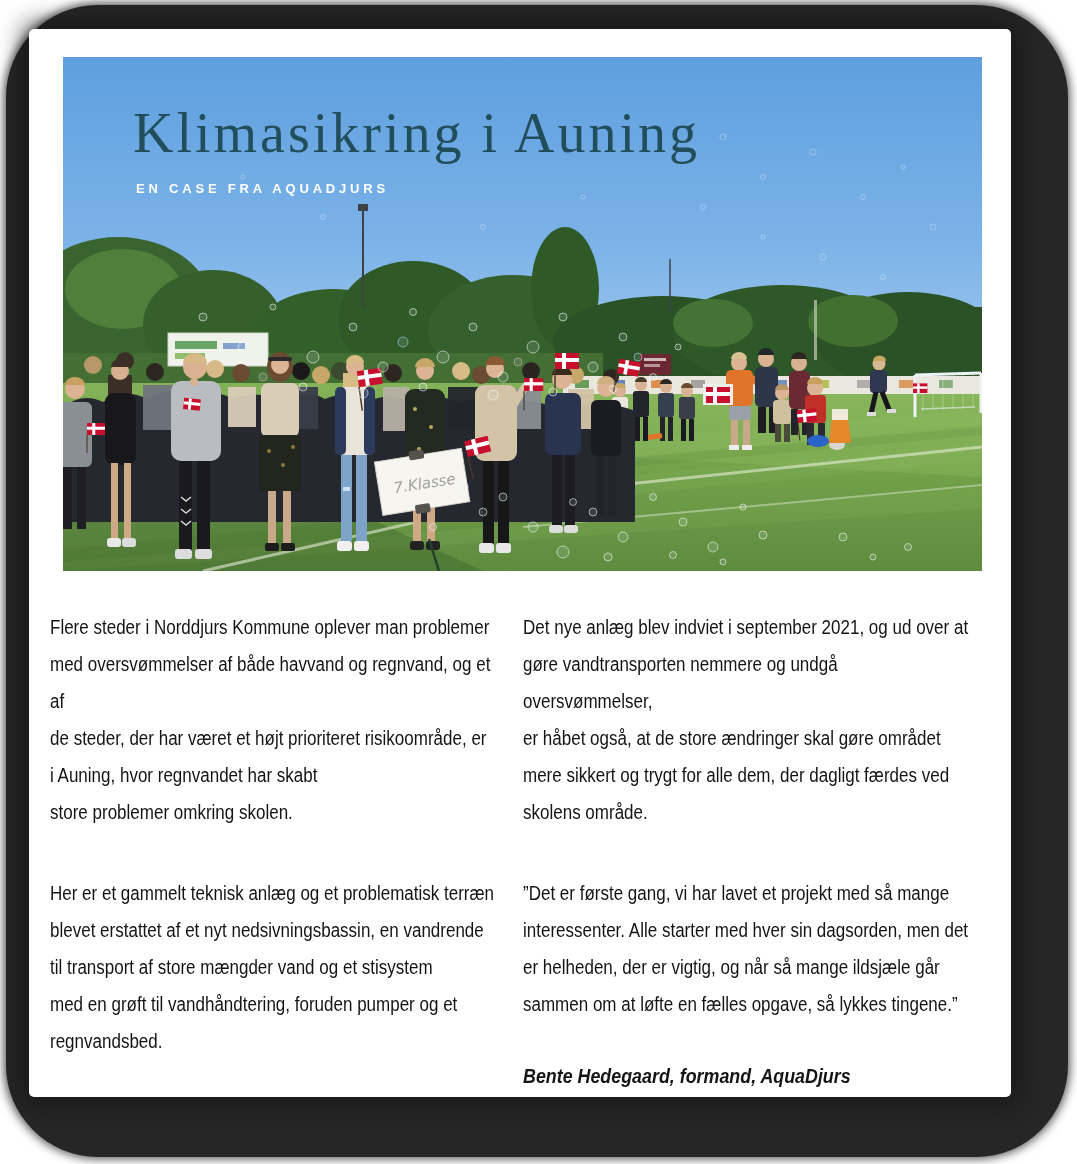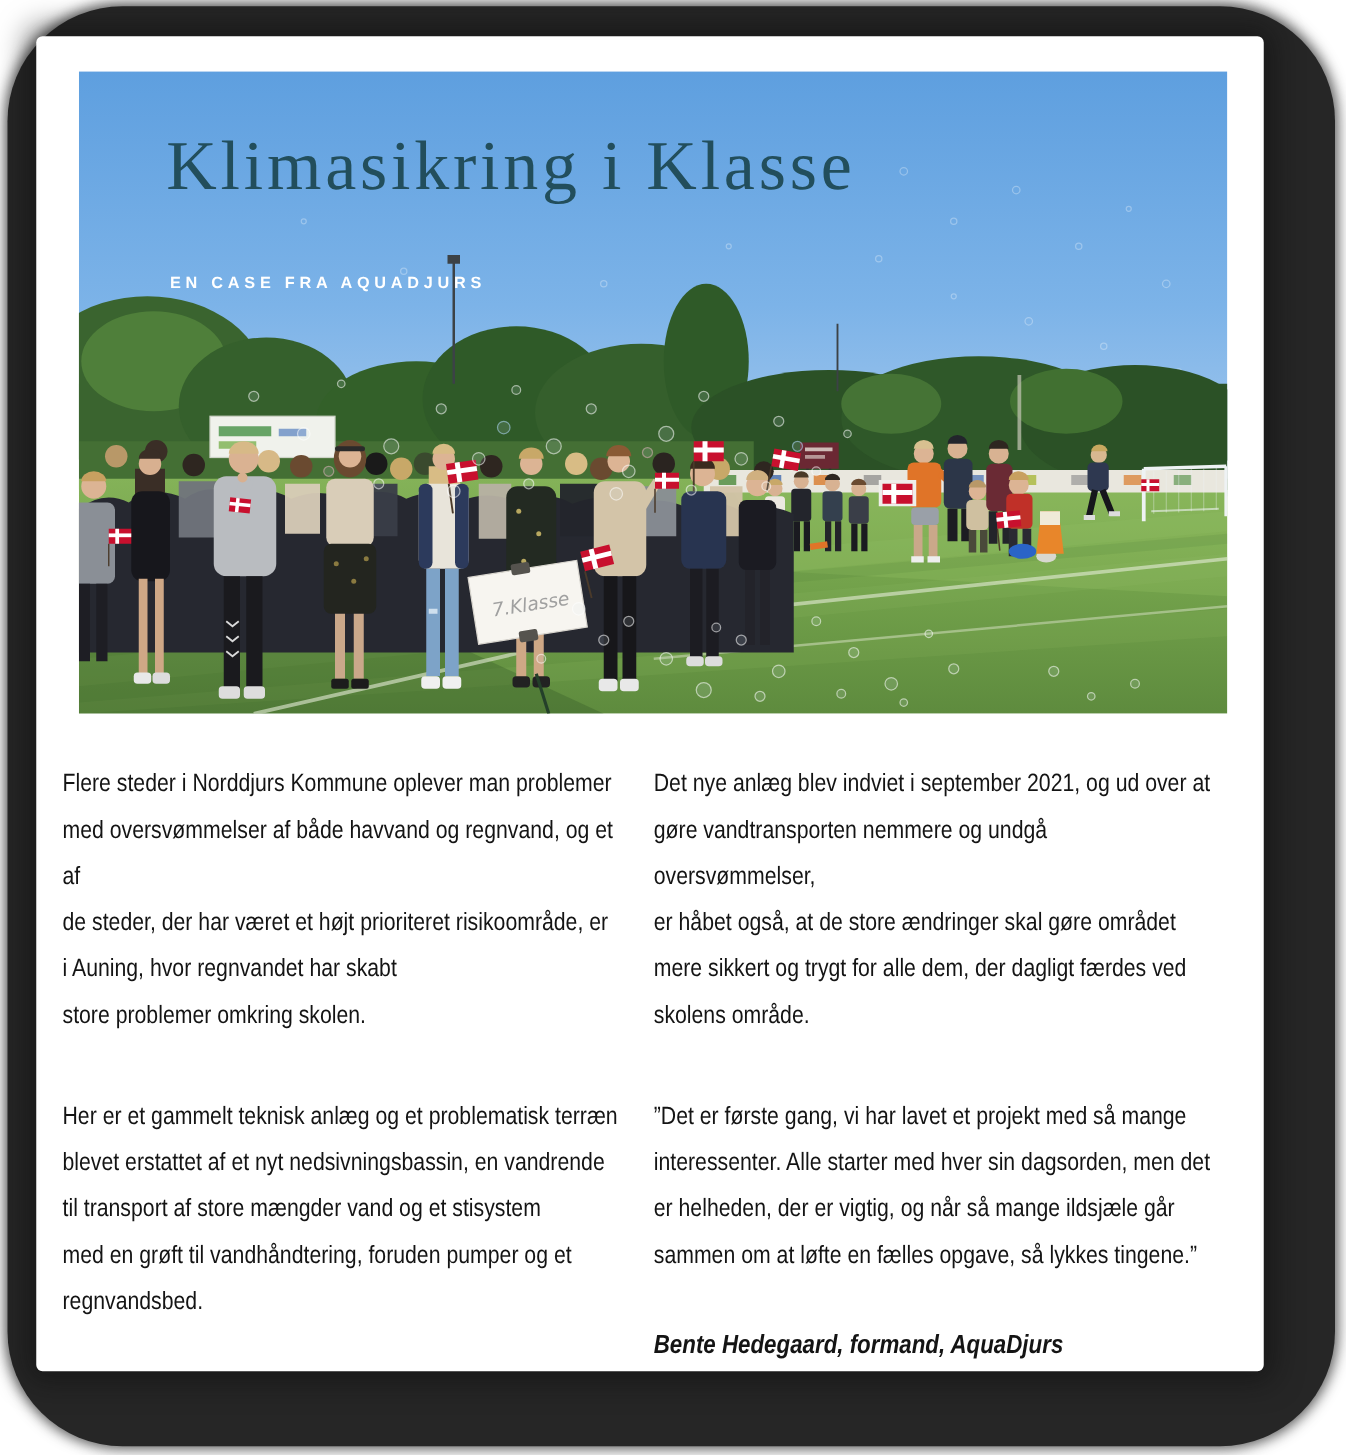--- a/index.html
+++ b/index.html
@@ -8,21 +8,21 @@
   .frame{position:absolute;left:6px;top:5px;width:1062px;height:1152px;
          background:#262626;border-radius:92px;box-shadow:0 0 10px 2px rgba(32,32,32,.75);}
   .card{position:absolute;left:29px;top:29px;width:982px;height:1068px;background:#ffffff;
         border-radius:5px;box-shadow:0 0 22px 8px rgba(12,12,12,.5);}
   .hero{position:absolute;left:34px;top:28px;width:919px;height:514px;overflow:hidden;}
   .hero svg{position:absolute;left:0;top:0;}
   .hero-title{position:absolute;left:70px;top:46px;margin:0;
       font-family:"Liberation Serif",serif;font-weight:400;font-size:56px;line-height:1.1;
       letter-spacing:3px;color:#1d4852;opacity:.93;white-space:nowrap;}
   .hero-subtitle{position:absolute;left:73px;top:124px;font-size:13px;font-weight:700;
-      letter-spacing:3.8px;color:#ffffff;white-space:nowrap;margin-top:37px;}
+      letter-spacing:3.8px;color:#ffffff;white-space:nowrap;}
   .col{position:absolute;width:525px;transform:scaleX(.85);transform-origin:0 0;
        font-size:20px;line-height:37px;color:#141414;letter-spacing:0;}
   .col p{margin:0;white-space:pre-line;}
   .col p.para-2{margin-top:44px;}
   .col-left{left:21px;top:580px;}
   .col-right{left:494px;top:580px;}
   .attribution{margin-top:34px !important;font-weight:700;font-style:italic;font-size:21px;}
   .sign-text{font-family:"DejaVu Sans",sans-serif;font-size:15px;fill:#a0a0a0;font-style:italic;}
 </style>
 </head>
@@ -448,21 +448,21 @@
           <circle cx="780" cy="480" r="4"></circle>
             <circle cx="810" cy="500" r="3"></circle>
             <circle cx="845" cy="490" r="3.5"></circle>
           <circle cx="200" cy="320" r="4" stroke="rgba(255,190,215,0.45)"></circle>
           <circle cx="340" cy="285" r="5" stroke="rgba(180,220,255,0.55)"></circle>
           <circle cx="455" cy="305" r="4" stroke="rgba(255,190,215,0.45)"></circle>
           <circle cx="575" cy="300" r="4" stroke="rgba(180,220,255,0.55)"></circle>
         </g>
       </svg>
 
-      <h1 class="hero-title">Klimasikring i Klasse</h1>
+      <h1 class="hero-title">Klimasikring i Auning</h1>
       <div class="hero-subtitle">EN CASE FRA AQUADJURS</div>
     </div>
 
     <div class="col col-left">
       <p>Flere steder i Norddjurs Kommune oplever man problemer
 med oversvømmelser af både havvand og regnvand, og et af
 de steder, der har været et højt prioriteret risikoområde, er
 i Auning, hvor regnvandet har skabt
 store problemer omkring skolen.</p>
       <p class="para-2">Her er et gammelt teknisk anlæg og et problematisk terræn

